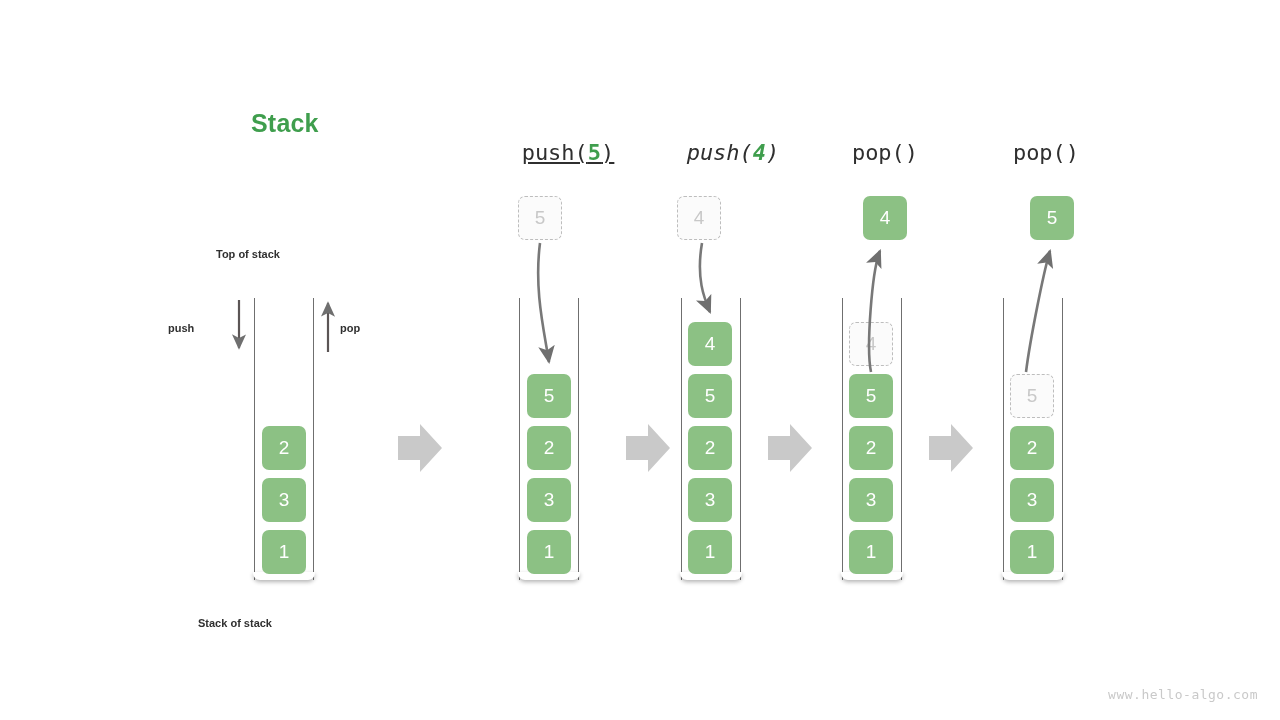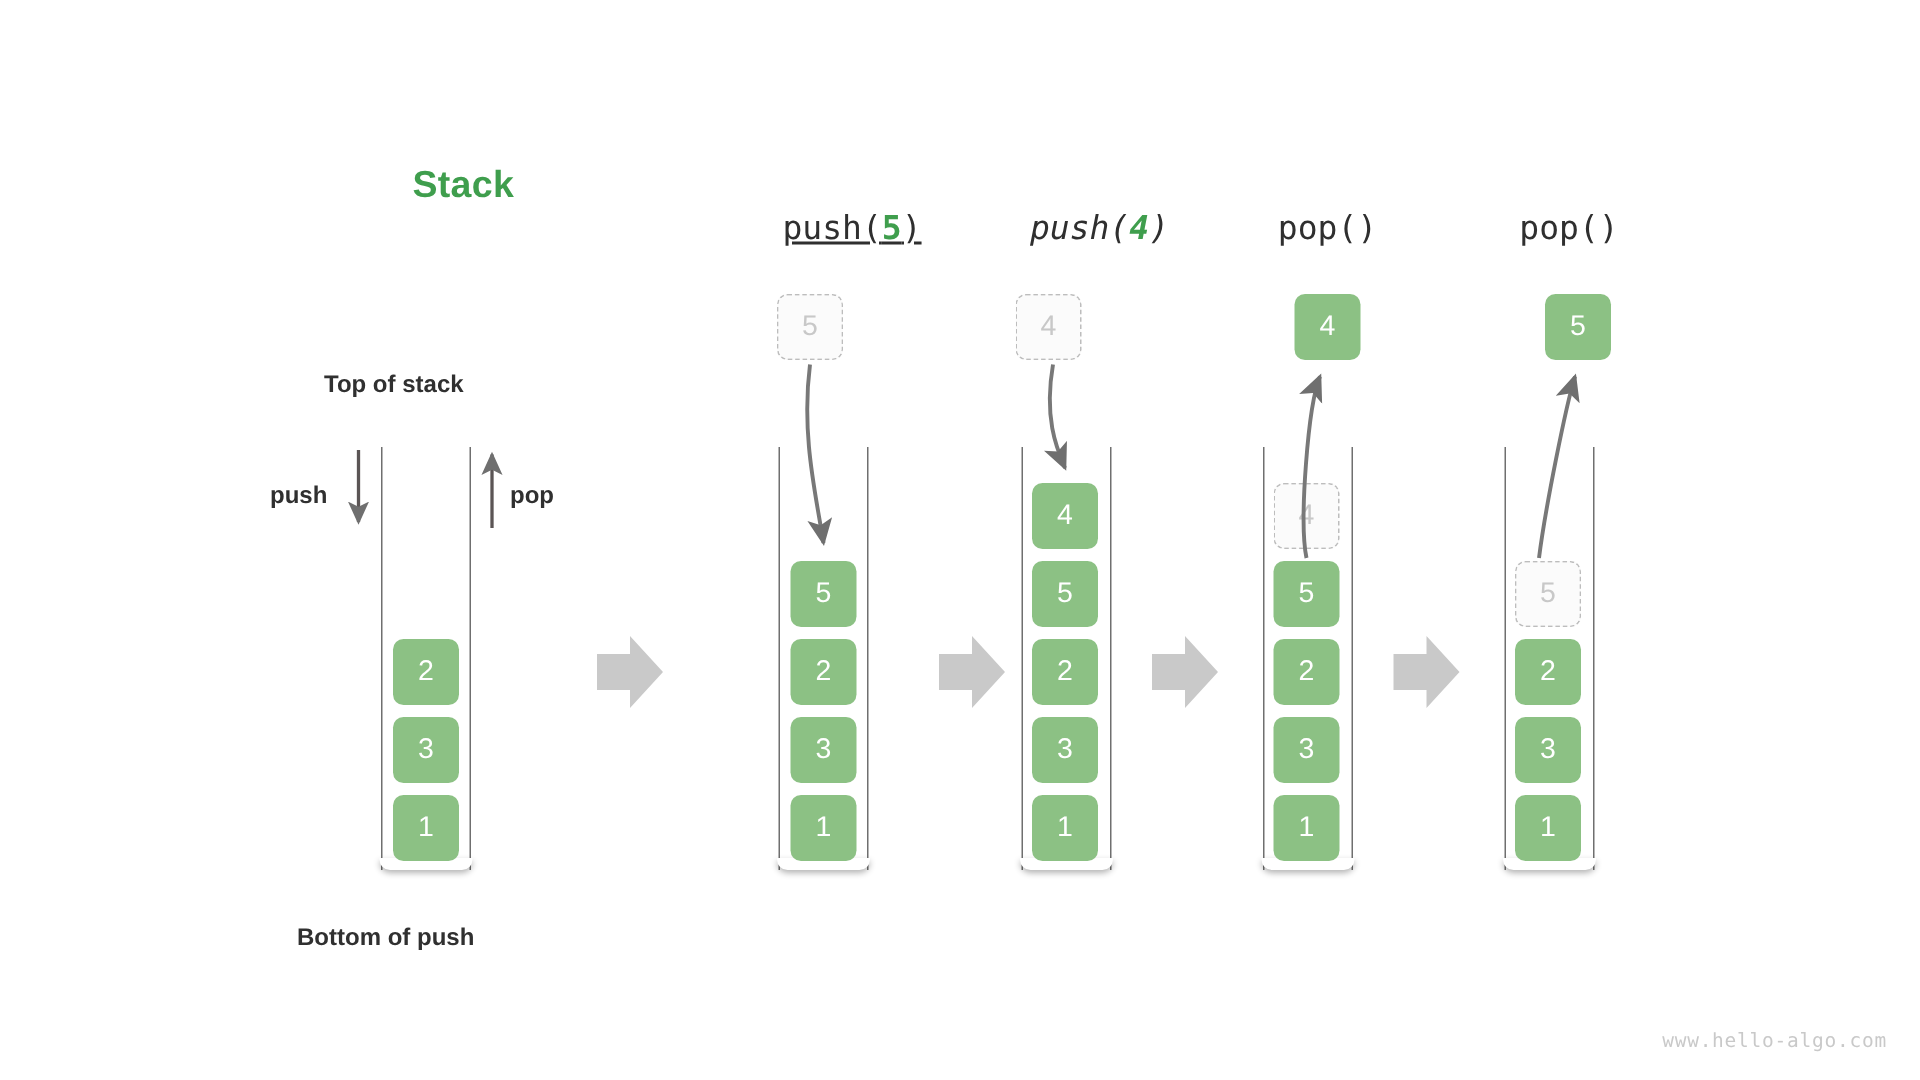--- a/index.html
+++ b/index.html
@@ -6,24 +6,24 @@
   body{
     width:1280px;height:720px;background:#ffffff;overflow:hidden;
     font-family:"Liberation Sans",sans-serif;
     position:relative;
   }
   #stage{position:absolute;left:0;top:0;width:1280px;height:720px;}
 
   
   .title{
     position:absolute;font-weight:bold;font-size:25px;color:#3f9e4d;
-    letter-spacing:.2px;white-space:nowrap;margin-left:24px;
+    letter-spacing:.2px;white-space:nowrap;
   }
   .bold-label{
-    position:absolute;font-weight:bold;font-size:16px;color:#303030;
+    position:absolute;font-weight:bold;font-size:11px;color:#303030;
     white-space:nowrap;
   }
   .op-label{
     position:absolute;font-family:"DejaVu Sans Mono","Liberation Mono",monospace;
     font-size:22px;color:#2f2f2f;white-space:nowrap;
     transform:translateX(-50%);
   }
   .op-label .arg{color:#3f9e4d;font-weight:bold;}
   .watermark{
     position:absolute;right:22px;bottom:18px;
@@ -62,22 +62,22 @@
     pointer-events:none;overflow:visible;}
 </style>
 </head>
 <body>
 
 <div id="stage">
 
   <div class="title" style="left:251px;top:109px;">Stack</div>
 
   <div class="bold-label" style="left:216px;top:248px;">Top of stack</div>
-  <div class="bold-label" style="left:198px;top:617px;">Bottom of push</div>
-  <div class="bold-label" style="left:168px;top:322px;margin-left:12px;">push</div>
+  <div class="bold-label" style="left:198px;top:617px;">Stack of stack</div>
+  <div class="bold-label" style="left:168px;top:322px;">push</div>
   <div class="bold-label" style="left:340px;top:322px;">pop</div>
 
   <div class="stack-frame" id="frame-initial" style="left:254px;top:298px;width:60px;height:282px;">
     <div class="wall left"></div>
     <div class="wall right"></div>
     <div class="floor"></div>
   </div>
 
   <div class="stack-frame" style="left:519px;top:298px;width:60px;height:282px;">
     <div class="wall left"></div>

